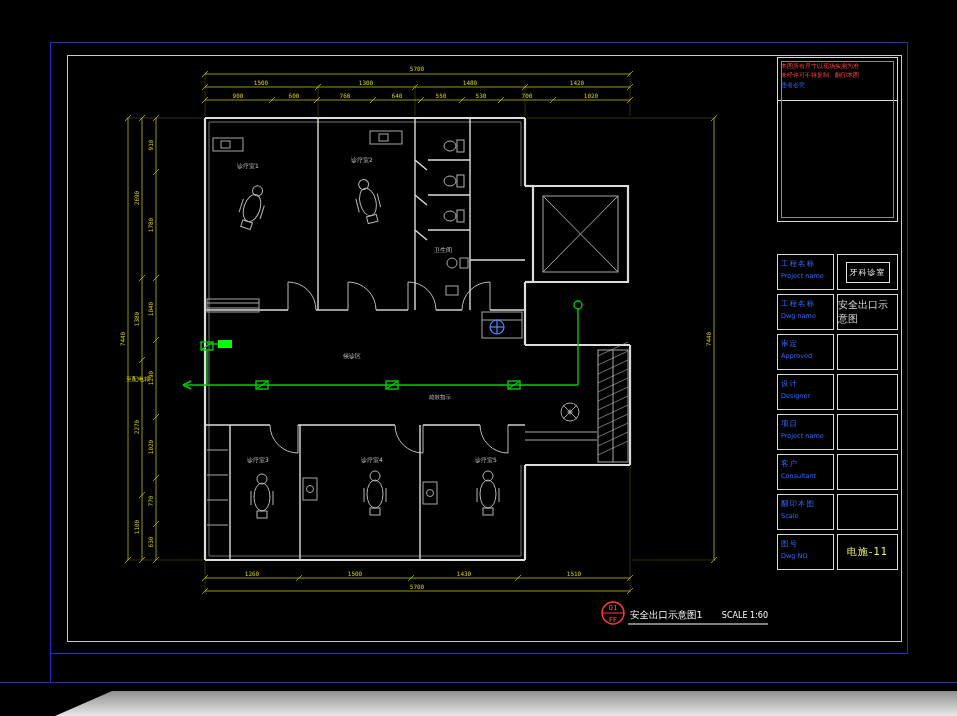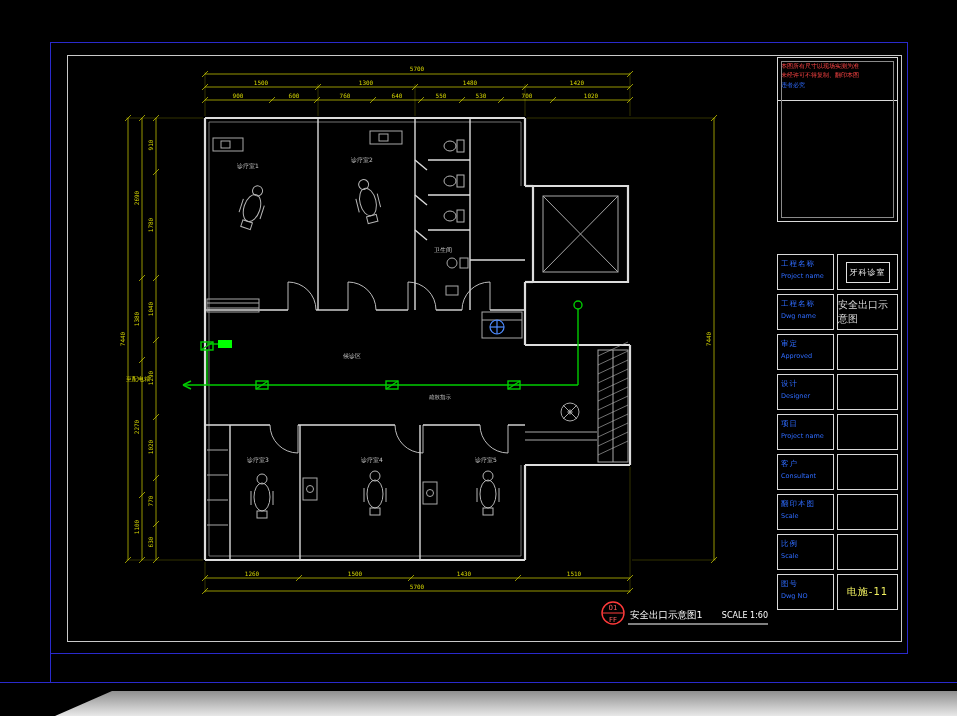--- a/index.html
+++ b/index.html
@@ -395,29 +395,20 @@
         <div class="tb-cell tb-label">
           <div class="cn">翻印本图</div>
           <div class="en">Scale</div>
         </div>
         <div class="tb-cell tb-value">
           <span></span>
         </div>
       </div>
       <div class="tb-row">
         <div class="tb-cell tb-label">
-          <div class="cn">比例</div>
-          <div class="en">Scale</div>
-        </div>
-        <div class="tb-cell tb-value">
-          <span></span>
-        </div>
-      </div>
-      <div class="tb-row">
-        <div class="tb-cell tb-label">
           <div class="cn">图号</div>
           <div class="en">Dwg NO</div>
         </div>
         <div class="tb-cell tb-value">
           <span class="val-no">电施-11</span>
         </div>
       </div>
     </div>
   </div>
 

